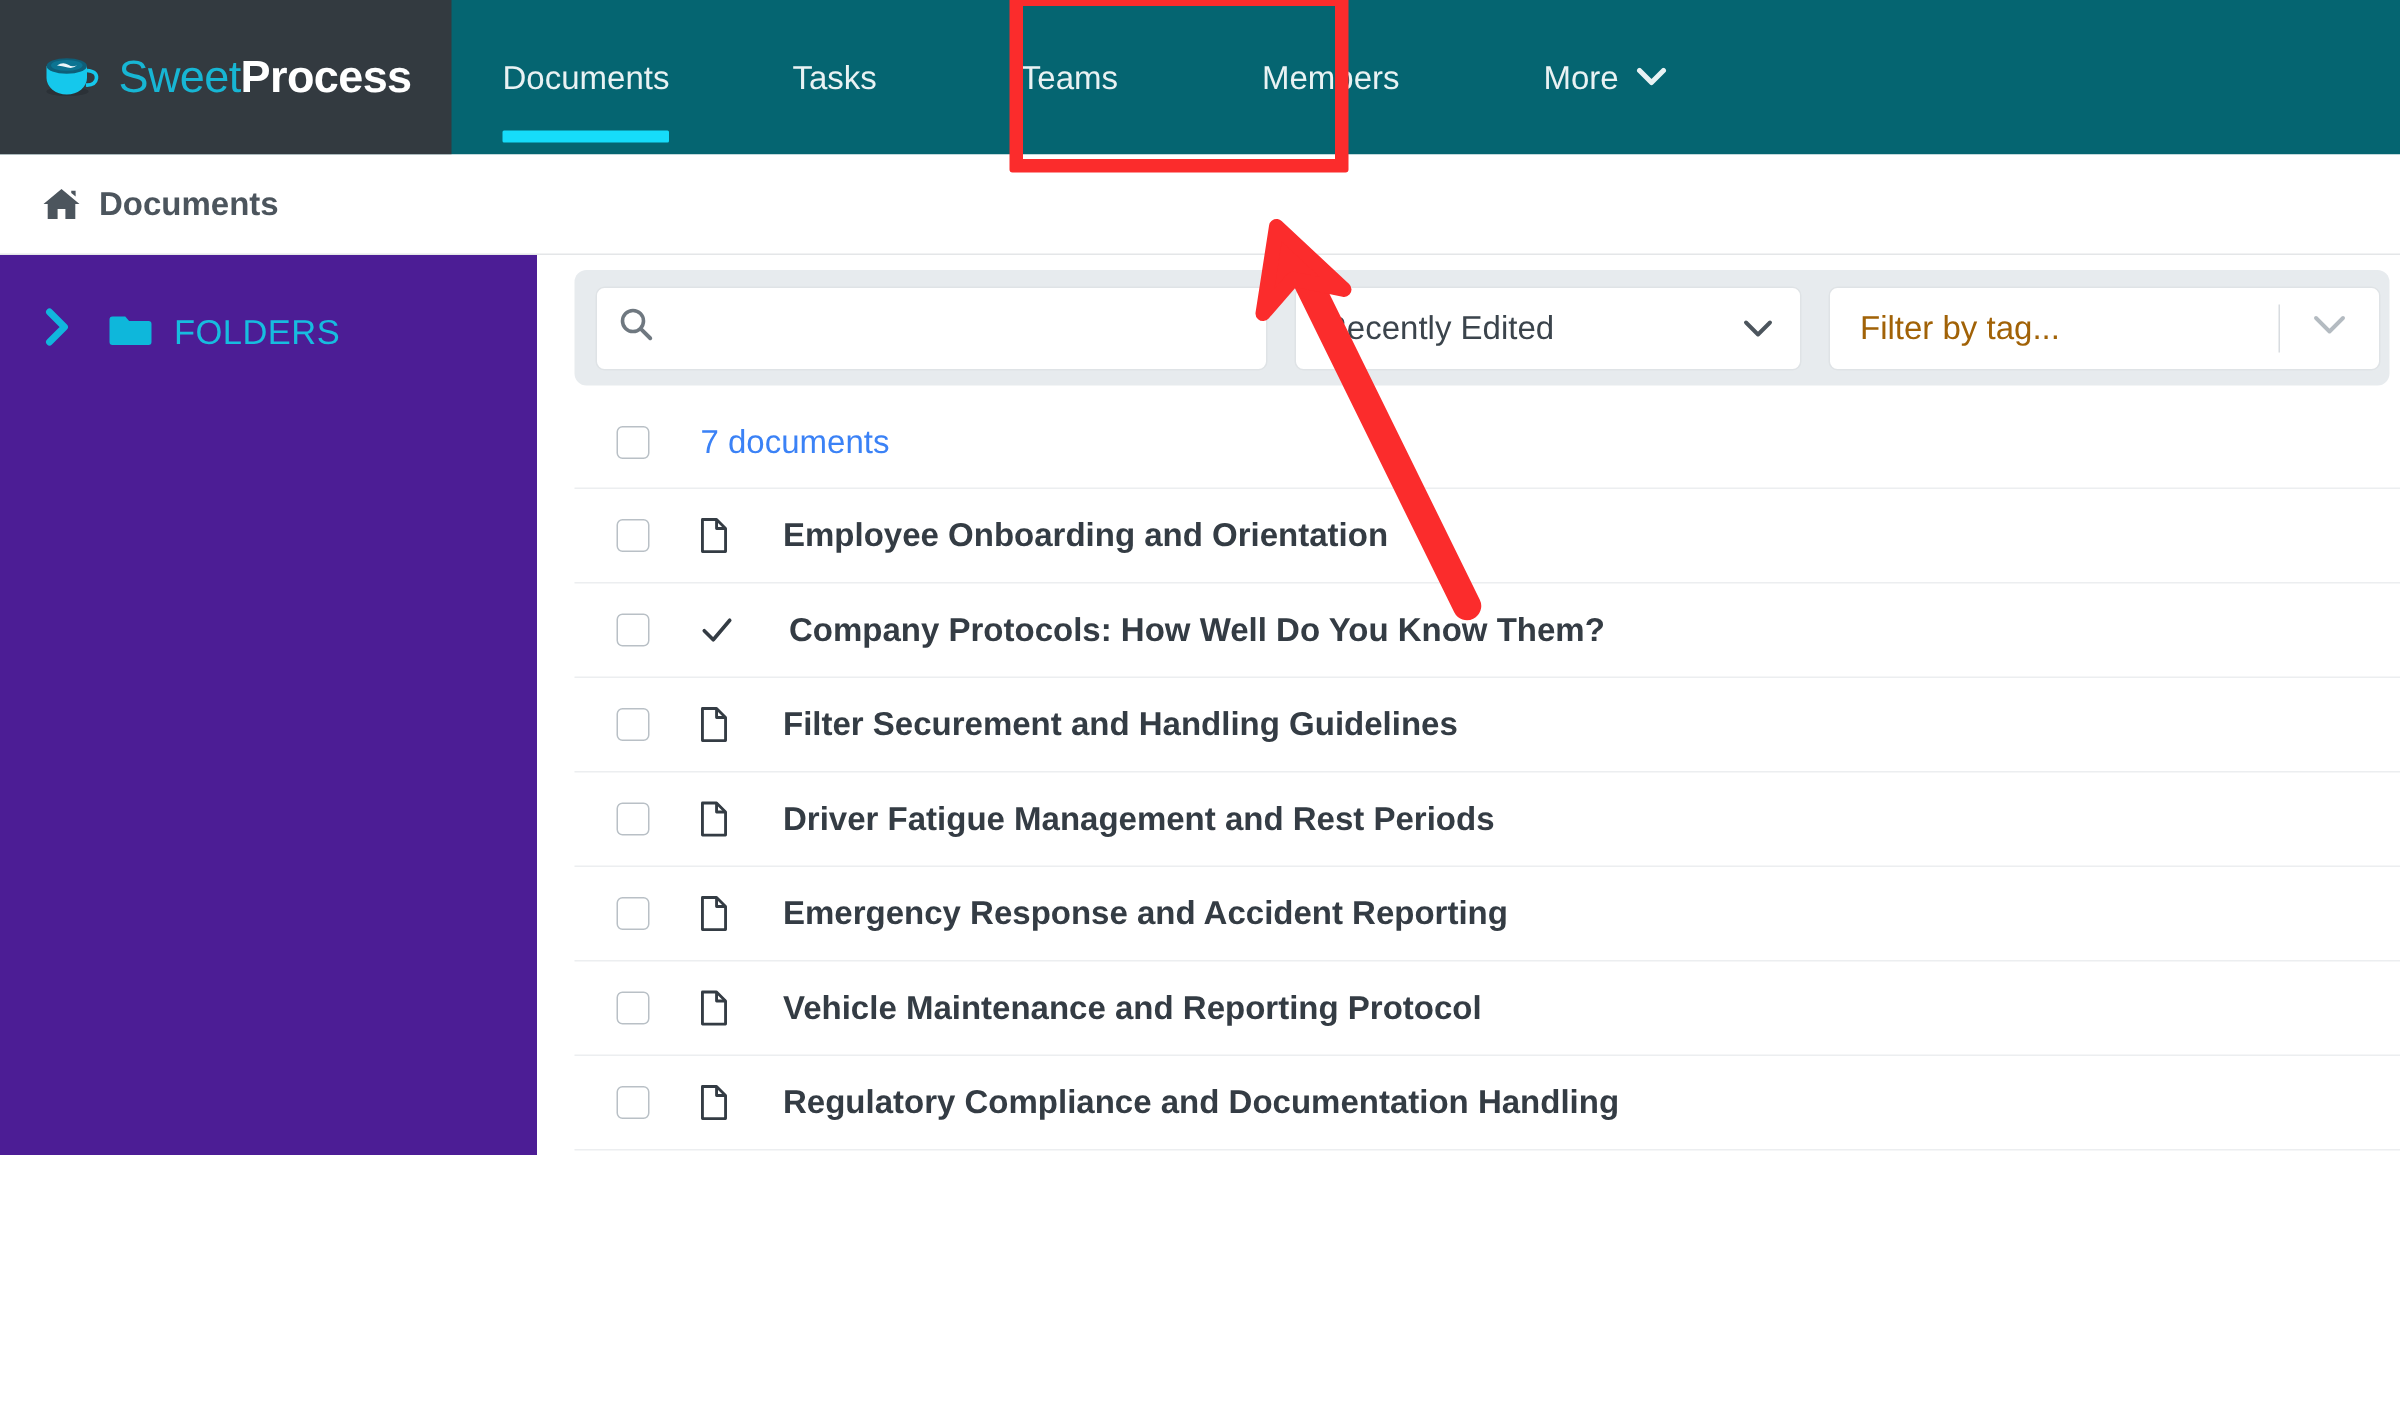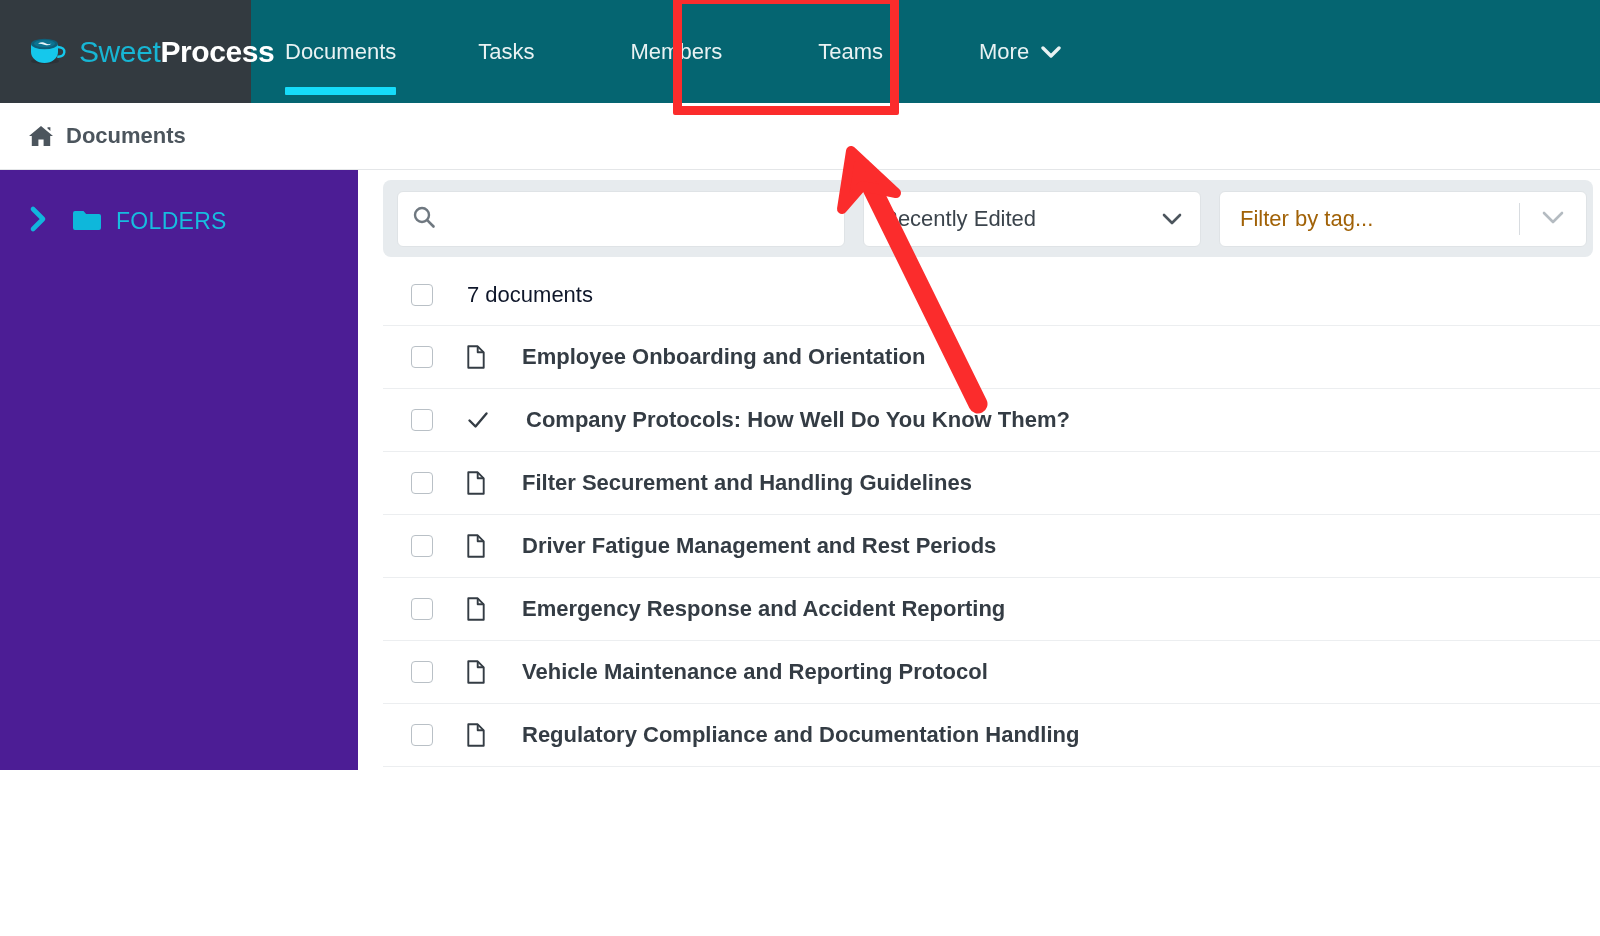--- a/index.html
+++ b/index.html
@@ -11,21 +11,21 @@
     overflow: hidden;
   }
   .page { position: relative; width: 1600px; height: 936px; background: #ffffff; }
 
   
   .topnav {
     position: absolute; top: 0; left: 0; width: 1600px; height: 103px;
     background: #056571; display: flex; align-items: stretch;
   }
   .brand {
-    width: 251px; height: 103px; background: #333a40;
+    width: 301px; height: 103px; background: #333a40;
     display: flex; align-items: center; padding-left: 28px; flex: none;
   }
   .cup { width: 40px; height: 34px; position: relative; margin-right: 11px; flex: none; }
   .cup svg { display: block; }
   .brand-text { font-size: 30px; letter-spacing: -0.4px; white-space: nowrap; }
   .brand-text .sweet { color: #17b6d4; font-weight: 400; }
   .brand-text .process { color: #ffffff; font-weight: 700; }
 
   .navitems { display: flex; align-items: stretch; height: 103px; }
   .navitem {
@@ -98,21 +98,21 @@
   .tag-chev { color: #b4bbc1; font-size: 20px; margin-right: 16px; }
 
   
   .count-row {
     display: flex; align-items: center; height: 60px; padding-left: 28px; margin-top: 8px;
   }
   .cb {
     width: 22px; height: 22px; border: 1.6px solid #b9c0c6; border-radius: 4px;
     background: #fff; flex: none; cursor: pointer;
   }
-  .count-text { font-size: 22px; color: #0f172a; margin-left: 34px; }
+  .count-text { font-size: 22px; color: #3b82f6; margin-left: 34px; }
 
   .doc-row {
     display: flex; align-items: center; height: 63px; padding-left: 28px;
     border-top: 1px solid #eceef0; cursor: pointer;
   }
   .doc-title {
     font-size: 22px; font-weight: 700; color: #343c44; margin-left: 34px;
     display: flex; align-items: center; white-space: nowrap; gap: 28px;
   }
   .doc-type-icon { margin-right: 9px; display: flex; align-items: center; }
@@ -148,24 +148,24 @@
 
     <div class="navitems">
       <div class="navitem">
         <span>Documents</span>
         <span class="underline"></span>
       </div>
       <div class="navitem wide">
         <span>Tasks</span>
       </div>
       <div class="navitem wide">
+        <span>Teams</span>
+      </div>
+      <div class="navitem wide">
         <span>Members</span>
-      </div>
-      <div class="navitem wide">
-        <span>Teams</span>
       </div>
       <div class="navitem wide">
         <span>More</span>
         <span class="caret">
           <svg width="20" height="13" viewBox="0 0 20 13">
               <path d="M2 2 L10 10 L18 2" fill="none" stroke="#e9f2f3" stroke-width="3.4" stroke-linecap="round" stroke-linejoin="round"></path>
             </svg>
         </span>
       </div>
     </div>

